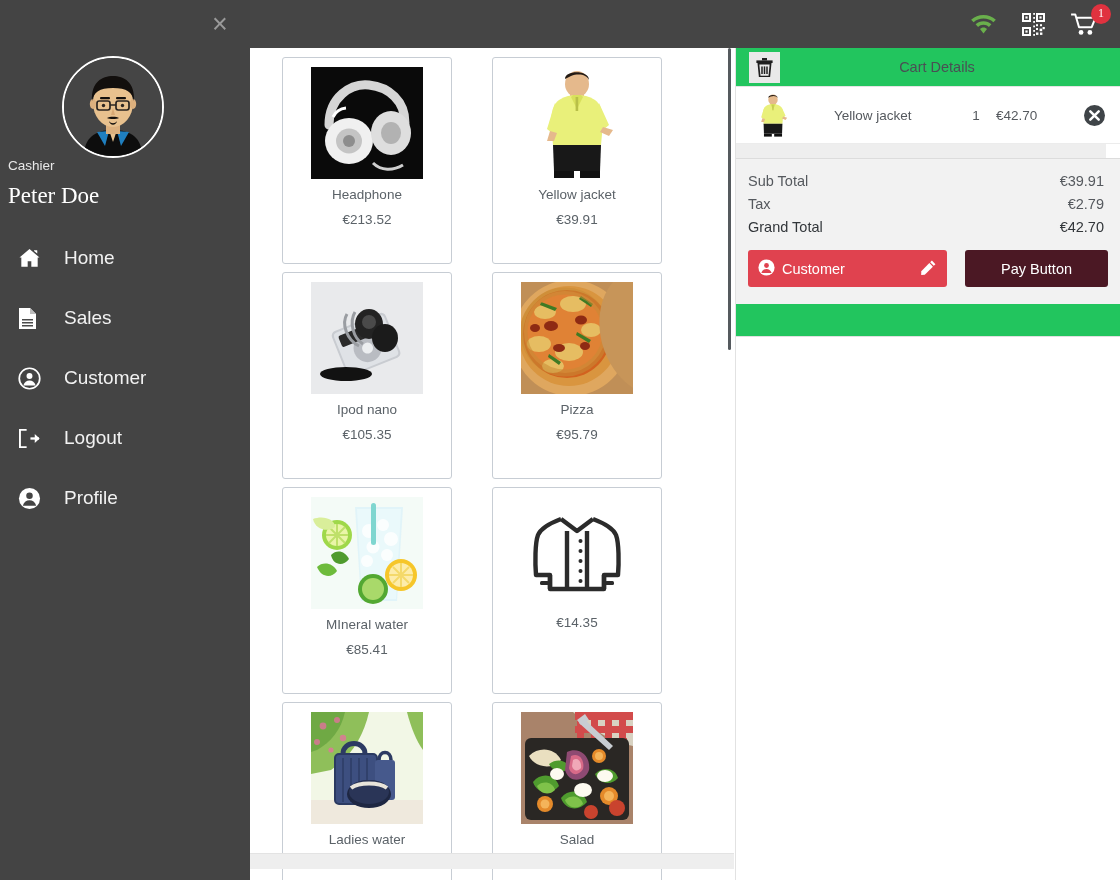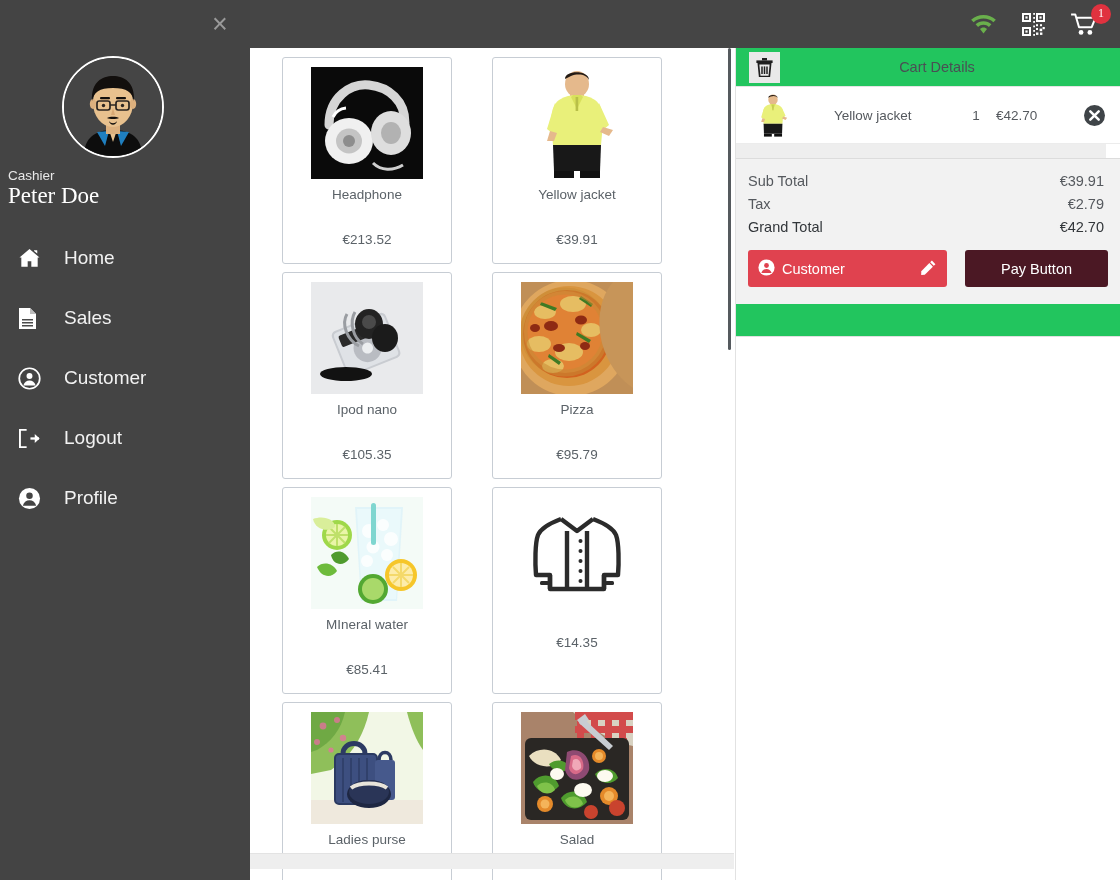--- a/index.html
+++ b/index.html
@@ -39,21 +39,21 @@
     font-size: 27px; line-height: 32px; text-align: center;
     cursor: pointer; font-weight: 300;
   }
   .avatar-wrap {
     position: absolute; left: 62px; top: 56px;
     width: 102px; height: 102px; border-radius: 50%;
     border: 2px solid #ffffff; overflow: hidden; background: #454545;
   }
   .avatar-wrap svg { display: block; }
   .role-label {
-    position: absolute; left: 8px; top: 168px;
+    position: absolute; left: 8px; top: 158px;
     font-size: 13.5px; color: #e8e8e8;
   }
   .user-name {
     position: absolute; left: 8px; top: 183px;
     font-size: 23px; color: #ffffff;
     font-family: "Liberation Serif", serif;
   }
   .nav { position: absolute; left: 0; top: 228px; width: 202px; }
   .nav-item {
     display: flex; align-items: center; height: 60px;
@@ -83,21 +83,21 @@
   .pcard .thumb {
     width: 112px; height: 112px;
     display: flex; align-items: center; justify-content: center;
     overflow: hidden;
   }
   .pcard .thumb svg { display: block; }
   .pname {
     margin-top: 6px; font-size: 13.5px; color: #5b6268;
     text-align: center; line-height: 1.55;
   }
-  .pprice { margin-top: 26px; font-size: 13.5px; color: #5b6268; }
+  .pprice { margin-top: 6px; font-size: 13.5px; color: #5b6268; }
   .spacer-col { }
 
   
   .vscroll-track {
     position: absolute; left: 726px; top: 48px;
     width: 10px; height: 818px; background: #ffffff;
   }
   .vscroll-thumb {
     position: absolute; left: 728px; top: 48px;
     width: 3px; height: 302px; background: #555a5e; border-radius: 2px;
@@ -527,21 +527,21 @@
               <line x1="48" y1="46" x2="48" y2="90"></line>
               <line x1="56" y1="46" x2="56" y2="90"></line>
             </g>
             <rect x="64" y="48" width="20" height="40" rx="3" fill="#46598c"></rect>
             <path d="M68 48 C68 38 80 38 80 48" fill="none" stroke="#2d3b63" stroke-width="3.6"></path>
             <ellipse cx="58" cy="82" rx="22" ry="14" fill="#1e2742"></ellipse>
             <ellipse cx="58" cy="80" rx="20" ry="12" fill="#2a3557"></ellipse>
             <path d="M40 76 C48 70 68 70 76 76" fill="none" stroke="#e8e4da" stroke-width="4"></path>
           </svg>
         </div>
-        <div class="pname">Ladies purse</div>
+        <div class="pname">Ladies water</div>
         <div class="pprice"></div>
       </div>
 
       <div class="spacer-col"></div>
 
       <div class="pcard">
         <div class="thumb">
           <svg width="112" height="112" viewBox="0 0 112 112">
             <rect width="112" height="112" fill="#a9836a"></rect>
             <path d="M52 0 H112 V34 C92 30 70 18 52 0 Z" fill="#d8d2c2"></path>

